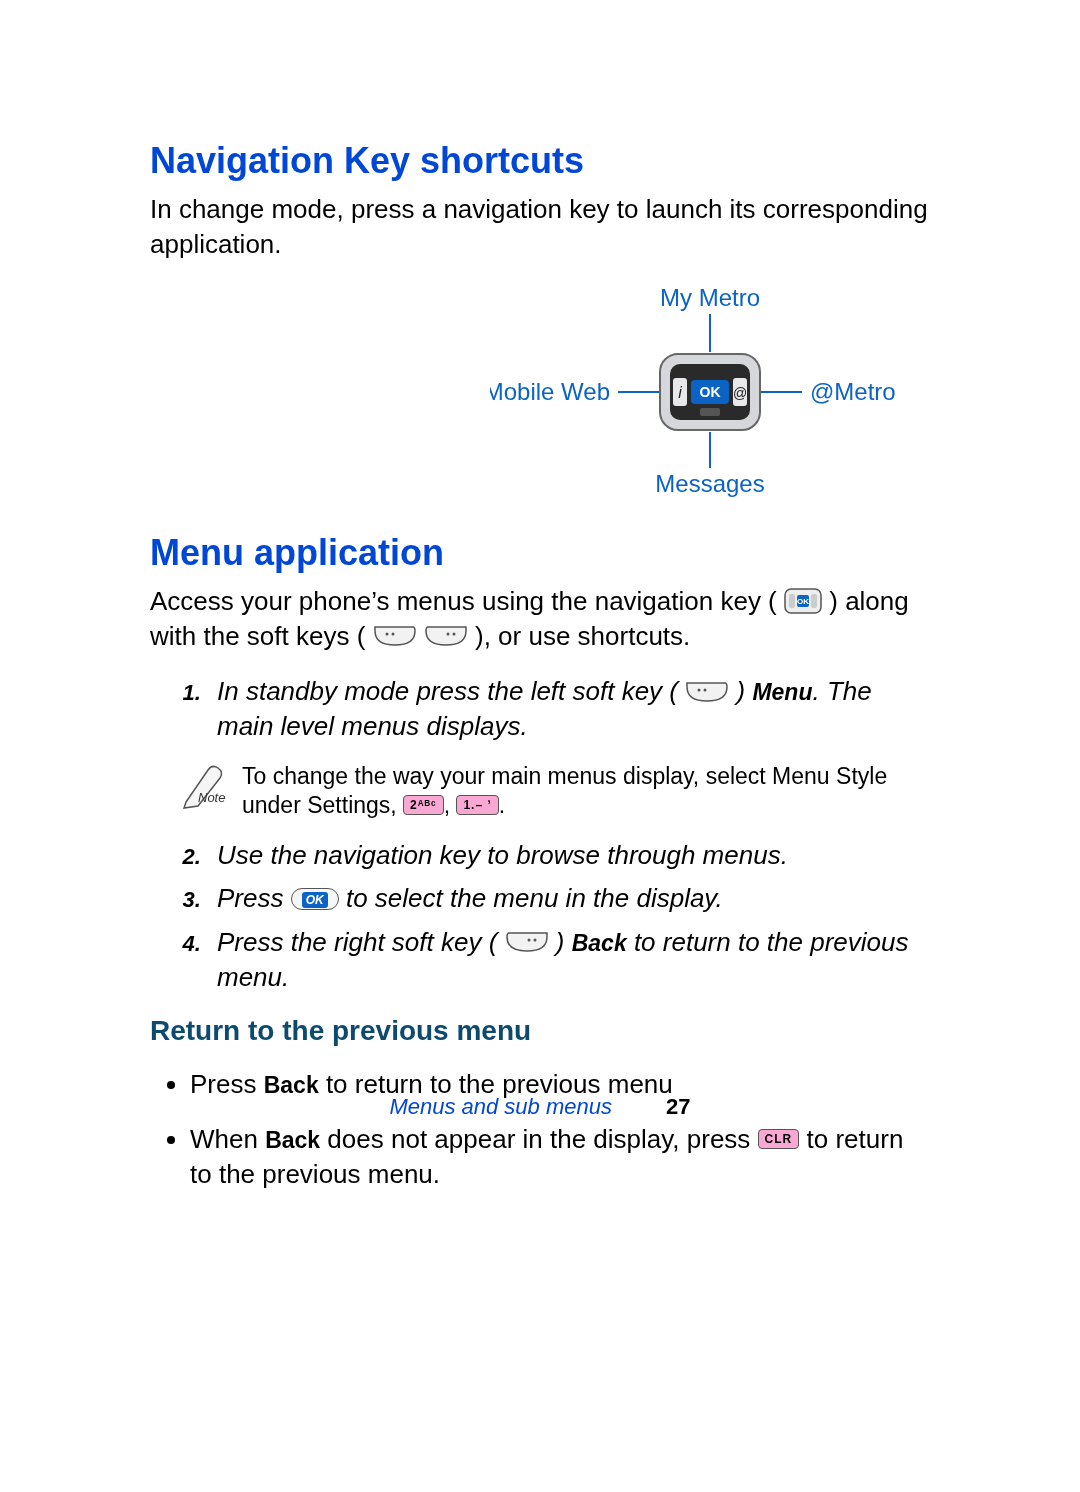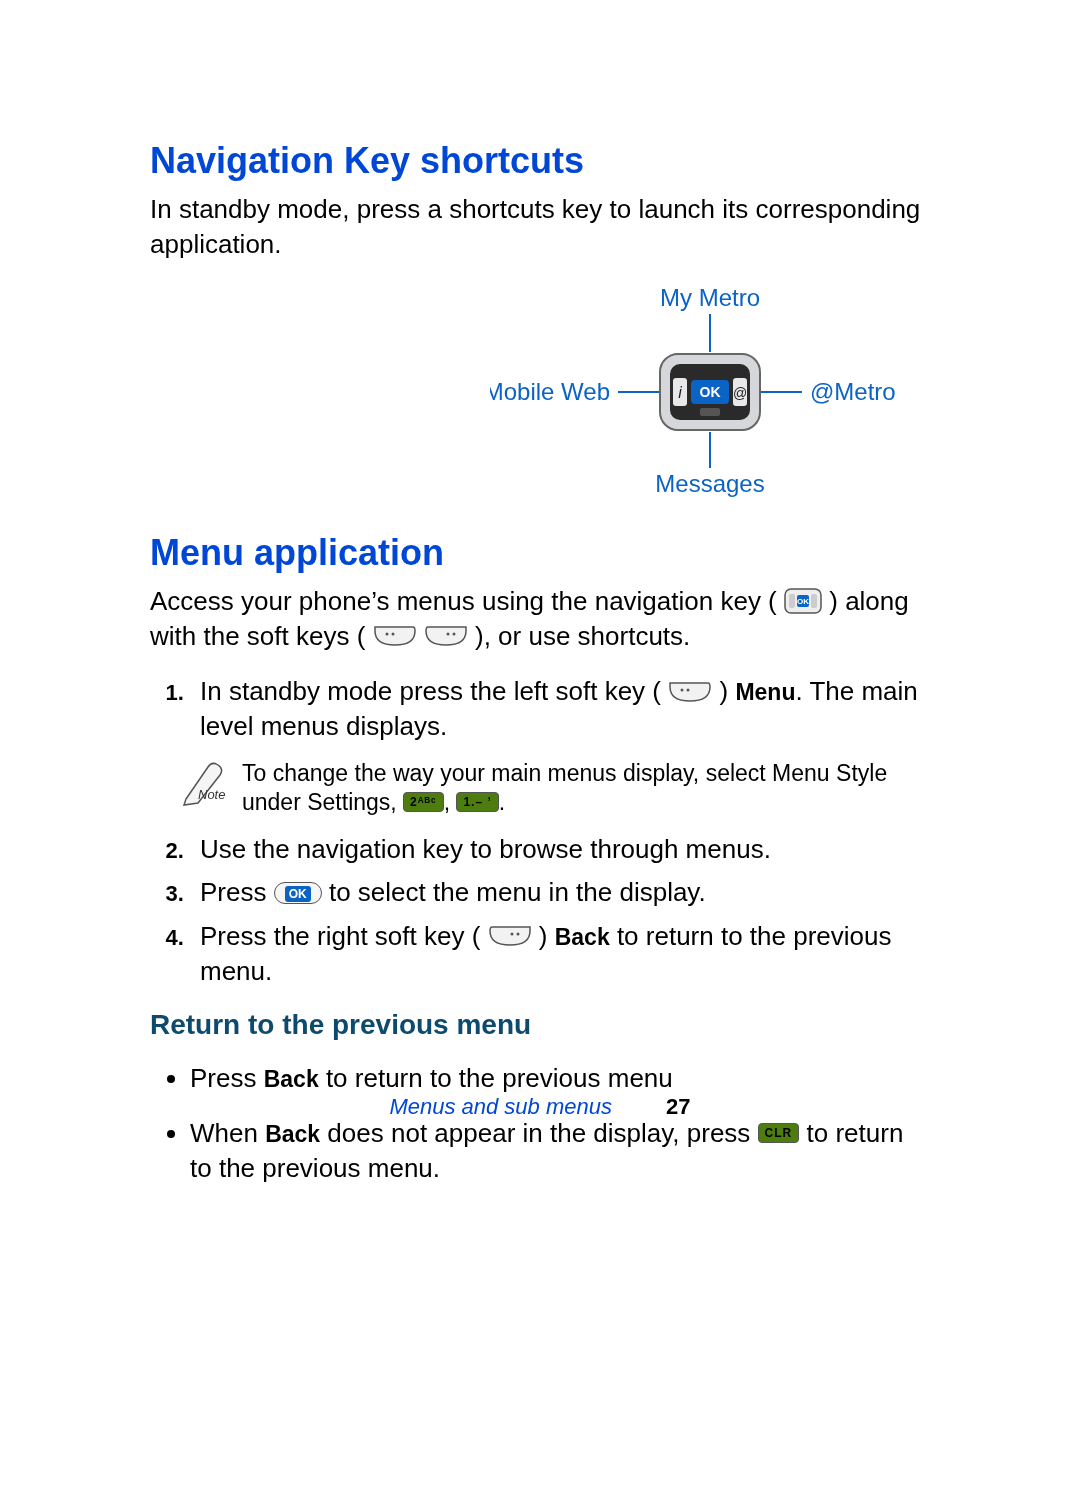--- a/index.html
+++ b/index.html
@@ -34,23 +34,24 @@
     align-items: center;
     margin: 20px 0 30px 0;
   }
   .diagram svg { display:block; }
   .diag-label {
     fill: #0b63c6;
     font-size: 24px;
     font-family: Arial, Helvetica, sans-serif;
   }
   ol.steps {
-    margin: 0;
+    margin: 17px;
     padding-left: 40px;
     font-size: 26px;
+    font-style: italic;
   }
   ol.steps > li {
     margin: 8px 0;
     line-height: 1.35;
     padding-left: 10px;
   }
   ol.steps > li::marker {
     font-weight: bold;
     font-size: 22px;
   }
@@ -113,21 +114,21 @@
   }
   .key-rect {
     display: inline-block;
     vertical-align: middle;
     border: 1.5px solid #555;
     border-radius: 4px;
     padding: 0 6px;
     font-size: 12px;
     line-height: 18px;
     height: 18px;
-    background: #4d7c0f;
+    background: #f9a8d4;
     position: relative;
     top: -2px;
     font-weight: bold;
     letter-spacing: 1px;
   }
   .ok-badge {
     display:inline-block;
     background:#0b63c6;
     color:#fff;
     border-radius:3px;
@@ -140,21 +141,21 @@
   }
   .softkey-svg { display:inline-block; vertical-align:middle; position:relative; top:-2px;}
   .bold { font-weight:bold; }
 </style>
 </head>
 <body>
 
 <div class="page">
 
   <h1 class="blue">Navigation Key shortcuts</h1>
-  <p class="body-text">In standby mode, press a shortcuts key to launch its corresponding application.</p>
+  <p class="body-text">In change mode, press a navigation key to launch its corresponding application.</p>
 
   <div class="diagram">
     <svg width="440" height="220" viewBox="0 0 440 220">
 
       <text x="220" y="24" text-anchor="middle" class="diag-label">My Metro</text>
       <line x1="220" y1="32" x2="220" y2="70" stroke="#0b63c6" stroke-width="2"></line>
 
       <text x="120" y="118" text-anchor="end" class="diag-label">Mobile Web</text>
       <line x1="128" y1="110" x2="170" y2="110" stroke="#0b63c6" stroke-width="2"></line>
 

